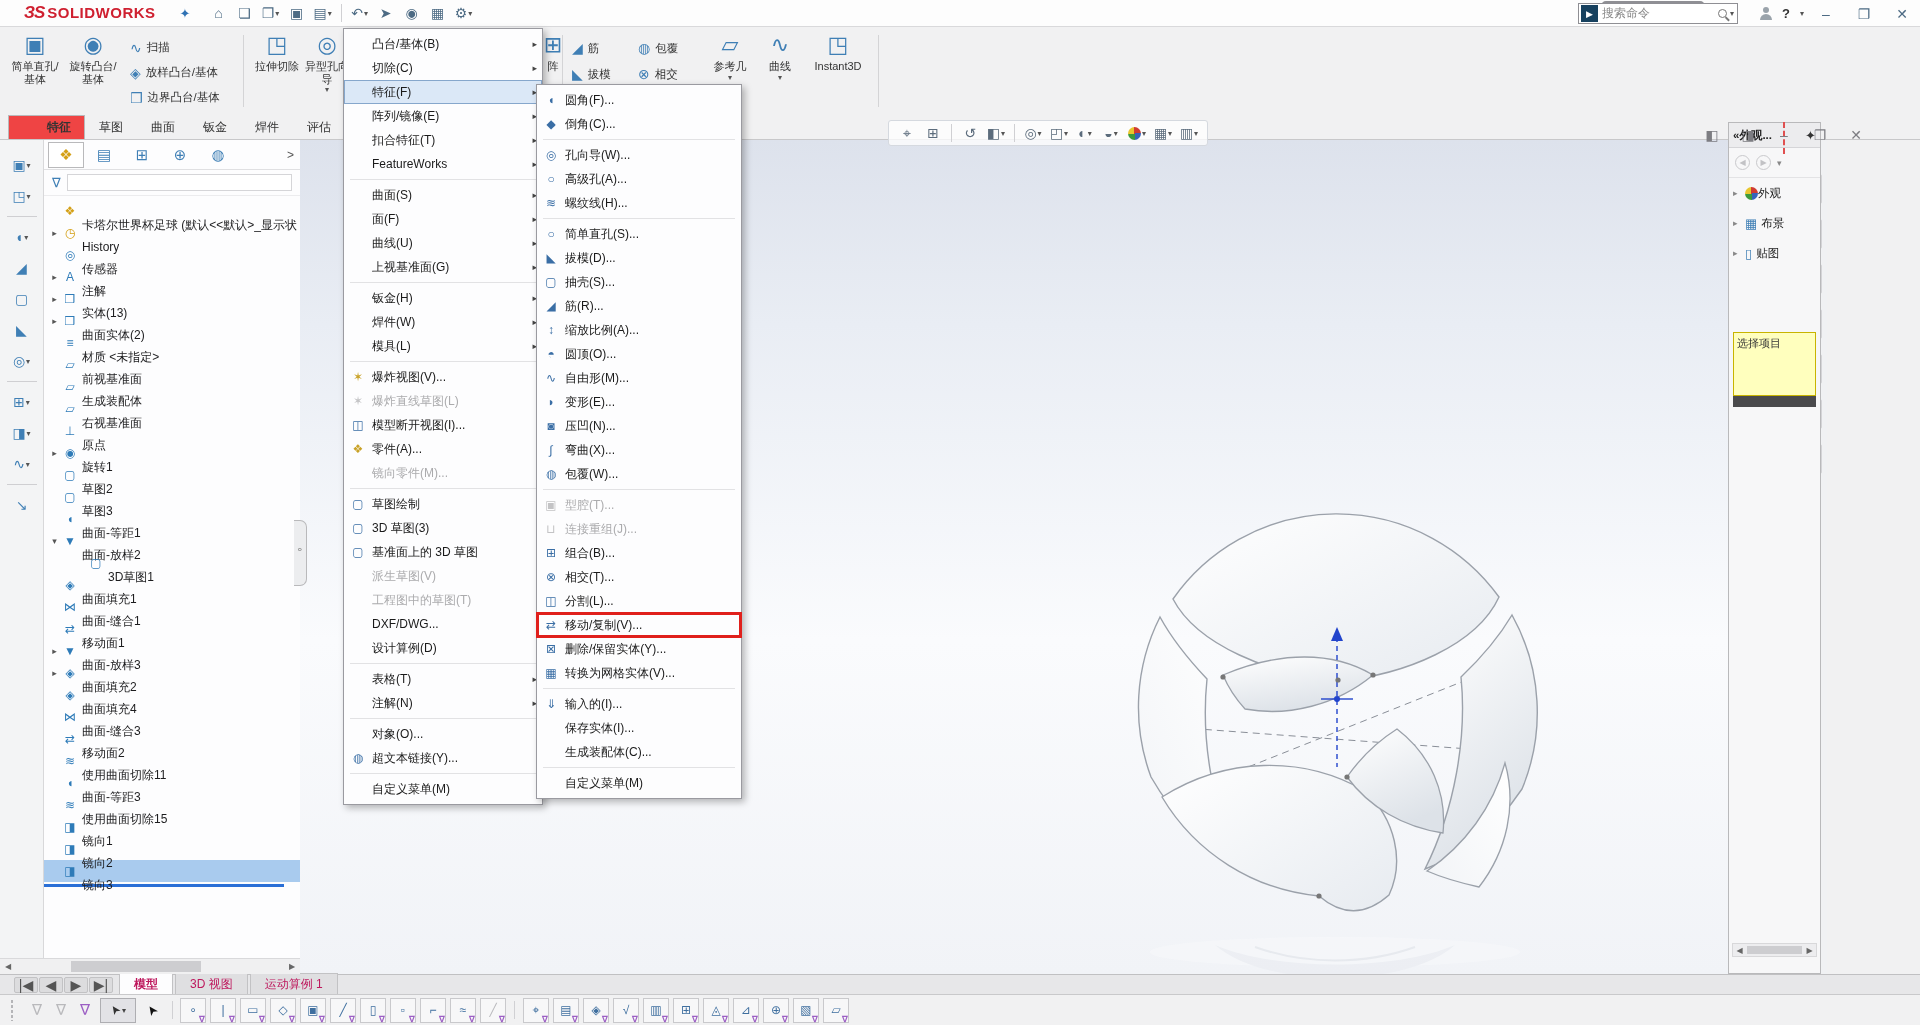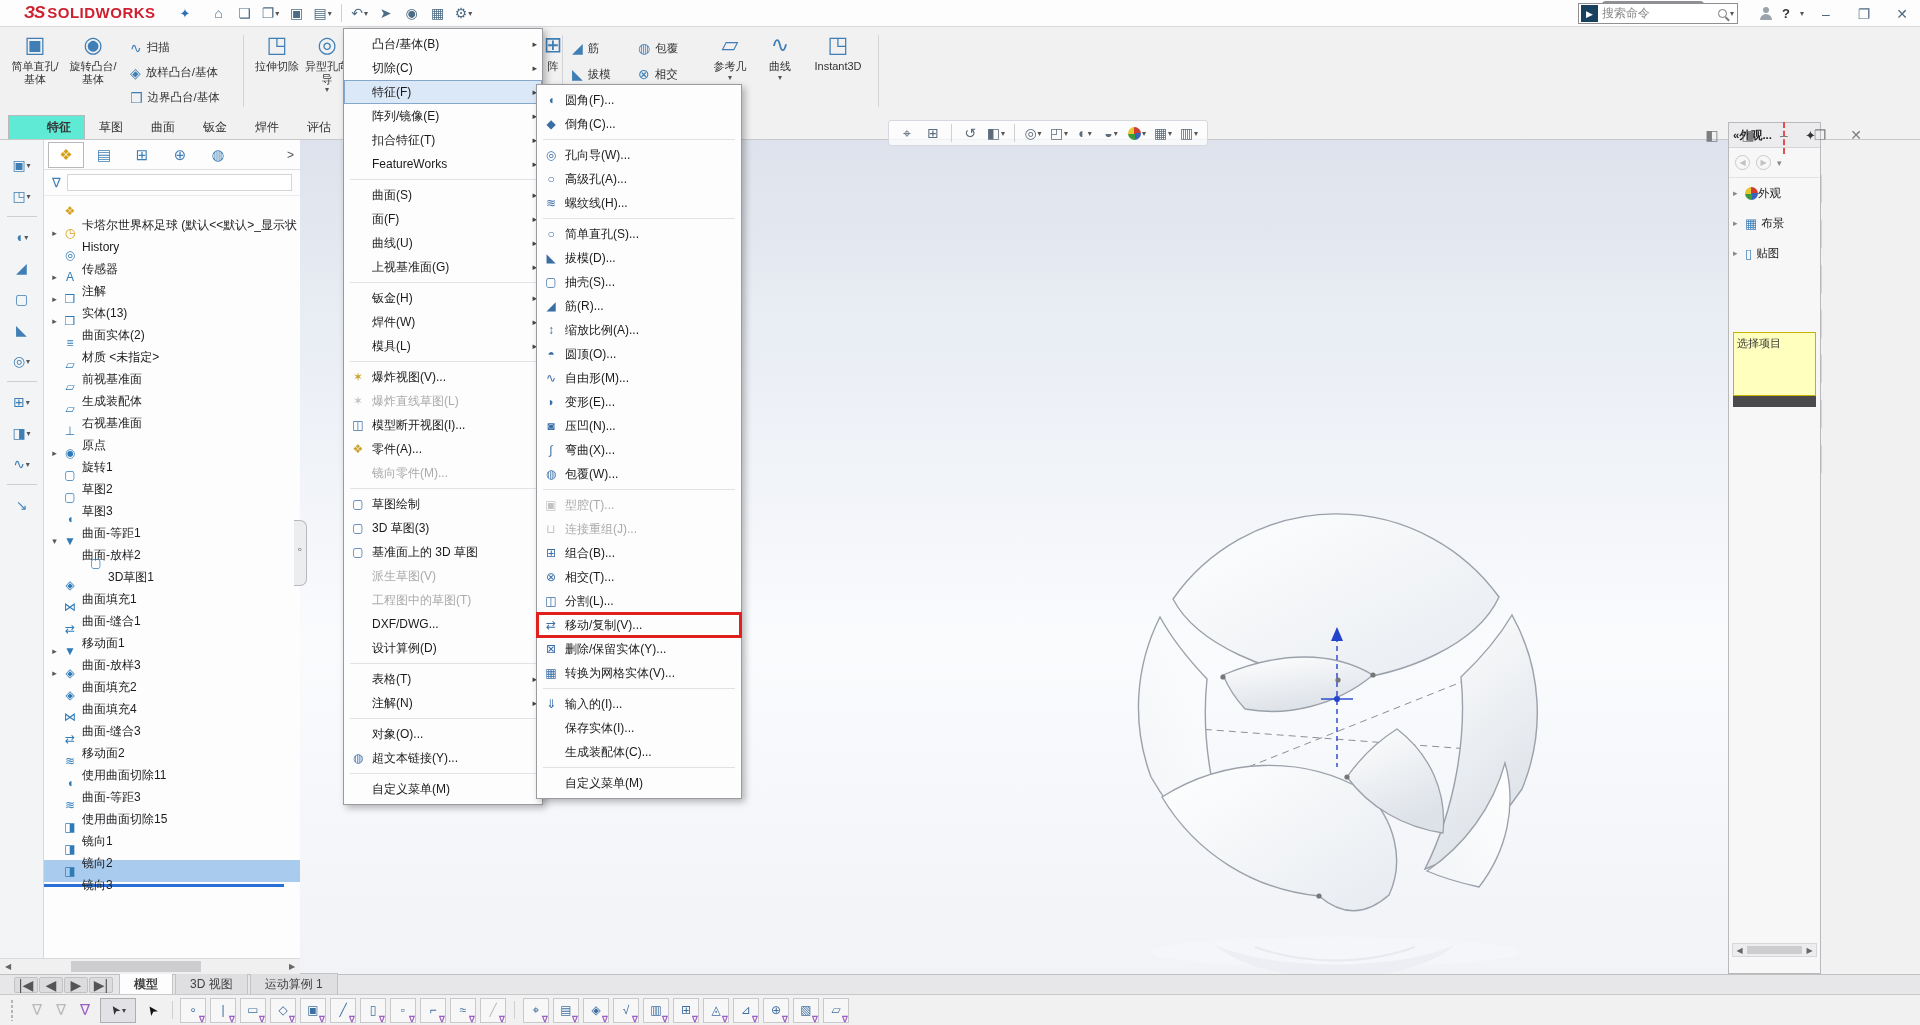--- a/index.html
+++ b/index.html
@@ -40,21 +40,21 @@
   .vbtn .lbl { display:block; padding:0 1px; }
   .vbtn .caret { font-size:8px; color:#555; display:block; }
   .stack { position:absolute; left:130px; top:8px; width:112px; }
   .srow { display:flex; align-items:center; gap:5px; height:25px; font-size:11.5px; color:#333; }
   .srow .sg { color:#3f7fb5; font-size:14px; }
   .rib-vsep { position:absolute; top:8px; width:1px; height:72px; background:#d4d4d6; }
   .fragrow { position:absolute; width:64px; }
   .fragrow .srow { height:26px; }
   #tabrow { position:absolute; left:0; top:116px; width:1920px; height:24px; background:#f1f1f2; border-bottom:1px solid #c8c8ca; display:flex; align-items:flex-end; padding-left:8px; }
   .rtab { padding:3px 13px; font-size:12px; color:#333; border:1px solid transparent; border-bottom:none; }
-  .rtab.active { background:#5eead4; border-color:#b9b9bb; font-weight:bold;padding-left:38px; }
+  .rtab.active { background:#ef4444; border-color:#b9b9bb; font-weight:bold;padding-left:38px; }
 
   
   #leftstrip { position:absolute; left:0; top:140px; width:44px; height:834px; background:#f3f4f5; border-right:1px solid #d8d8da; display:flex; flex-direction:column; align-items:center; padding-top:14px; gap:9px; }
   #leftstrip .gbtn { color:#3f7fb5; font-size:16px; }
   #leftstrip .hsep { width:30px; height:1px; background:#cfcfd2; }
   #fmpanel { position:absolute; left:44px; top:140px; width:256px; height:834px; background:#fdfdfe; overflow:hidden; }
   #fmtabs { display:flex; align-items:center; height:30px; border-bottom:1px solid #e0e0e2; padding-left:4px; gap:2px; }
   .fmtab { width:36px; height:26px; display:flex; align-items:center; justify-content:center; font-size:15px; color:#3f7fb5; border:1px solid transparent; }
   .fmtab.active { background:#fff; border-color:#b9b9bb; color:#d4a017; }
   #fm-expand { margin-left:auto; margin-right:6px; color:#555; font-size:12px; }
@@ -117,21 +117,21 @@
   #tp-note { margin:64px 4px 0 4px; width:83px; height:64px; background:#ffffbe; border:1px solid #c8b400; font-size:11px; color:#333; padding:3px; }
   #tp-notebar { margin:0 4px; width:83px; height:11px; background:#4a4a4c; }
   #tp-hscroll { position:absolute; left:3px; bottom:16px; width:85px; height:14px; background:#ededef; border:1px solid #d8d8da; display:flex; align-items:center; }
   #tp-hscroll .sb { width:13px; text-align:center; font-size:8px; color:#666; }
   #tp-hscroll .thumb { flex:1; margin:2px 1px; height:8px; background:#cdcdd0; }
 
   
   #tabbar { position:absolute; left:0; top:974px; width:1920px; height:20px; background:#e7e7e9; border-top:1px solid #c0c0c2; display:flex; align-items:flex-end; }
   #tabnav { display:flex; gap:1px; margin:0 6px 1px 14px; }
   #tabnav .gbtn { width:17px; height:16px; background:#dcdcde; border:1px solid #c2c2c4; font-size:7px; color:#555; }
-  .dtab { padding:2px 14px 1px 14px; font-size:12px; color:#404040; background:#dfdfe1; border:1px solid #c2c2c4; border-bottom:none; }
+  .dtab { padding:2px 14px 1px 14px; font-size:12px; color:#be185d; background:#dfdfe1; border:1px solid #c2c2c4; border-bottom:none; }
   .dtab.active { background:#fdfdfe; font-weight:bold; }
   #btoolbar { position:absolute; left:0; top:994px; width:1920px; height:31px; background:#f1f1f2; border-top:1px solid #c9c9cb; display:flex; align-items:center; padding-left:10px; gap:3px; }
   #grip { width:4px; height:22px; margin-right:8px; background-image:radial-gradient(#b5b5b8 1px, transparent 1.2px); background-size:4px 5px; }
   .funnel { font-size:15px; color:#b9b9bc; width:24px; text-align:center; }
   .funnel.purple { color:#9c5fc4; }
   #cursorbtn { width:36px; height:25px; background:#e2e2e6; border:1px solid #aeaeb2; display:flex; align-items:center; justify-content:center; gap:2px; }
   #cursorbtn .cg { transform:rotate(-125deg); font-size:12px; color:#333; }
   #cursorbtn .caret { font-size:8px; color:#444; }
   #cursor2 { font-size:13px; transform:rotate(-125deg); color:#111; width:26px; text-align:center; }
   .snap { position:relative; width:26px; height:25px; border:1px solid #c9c9cc; background:#f7f7f8; display:inline-flex; align-items:center; justify-content:center; font-size:12px; color:#3f6f9f; }

